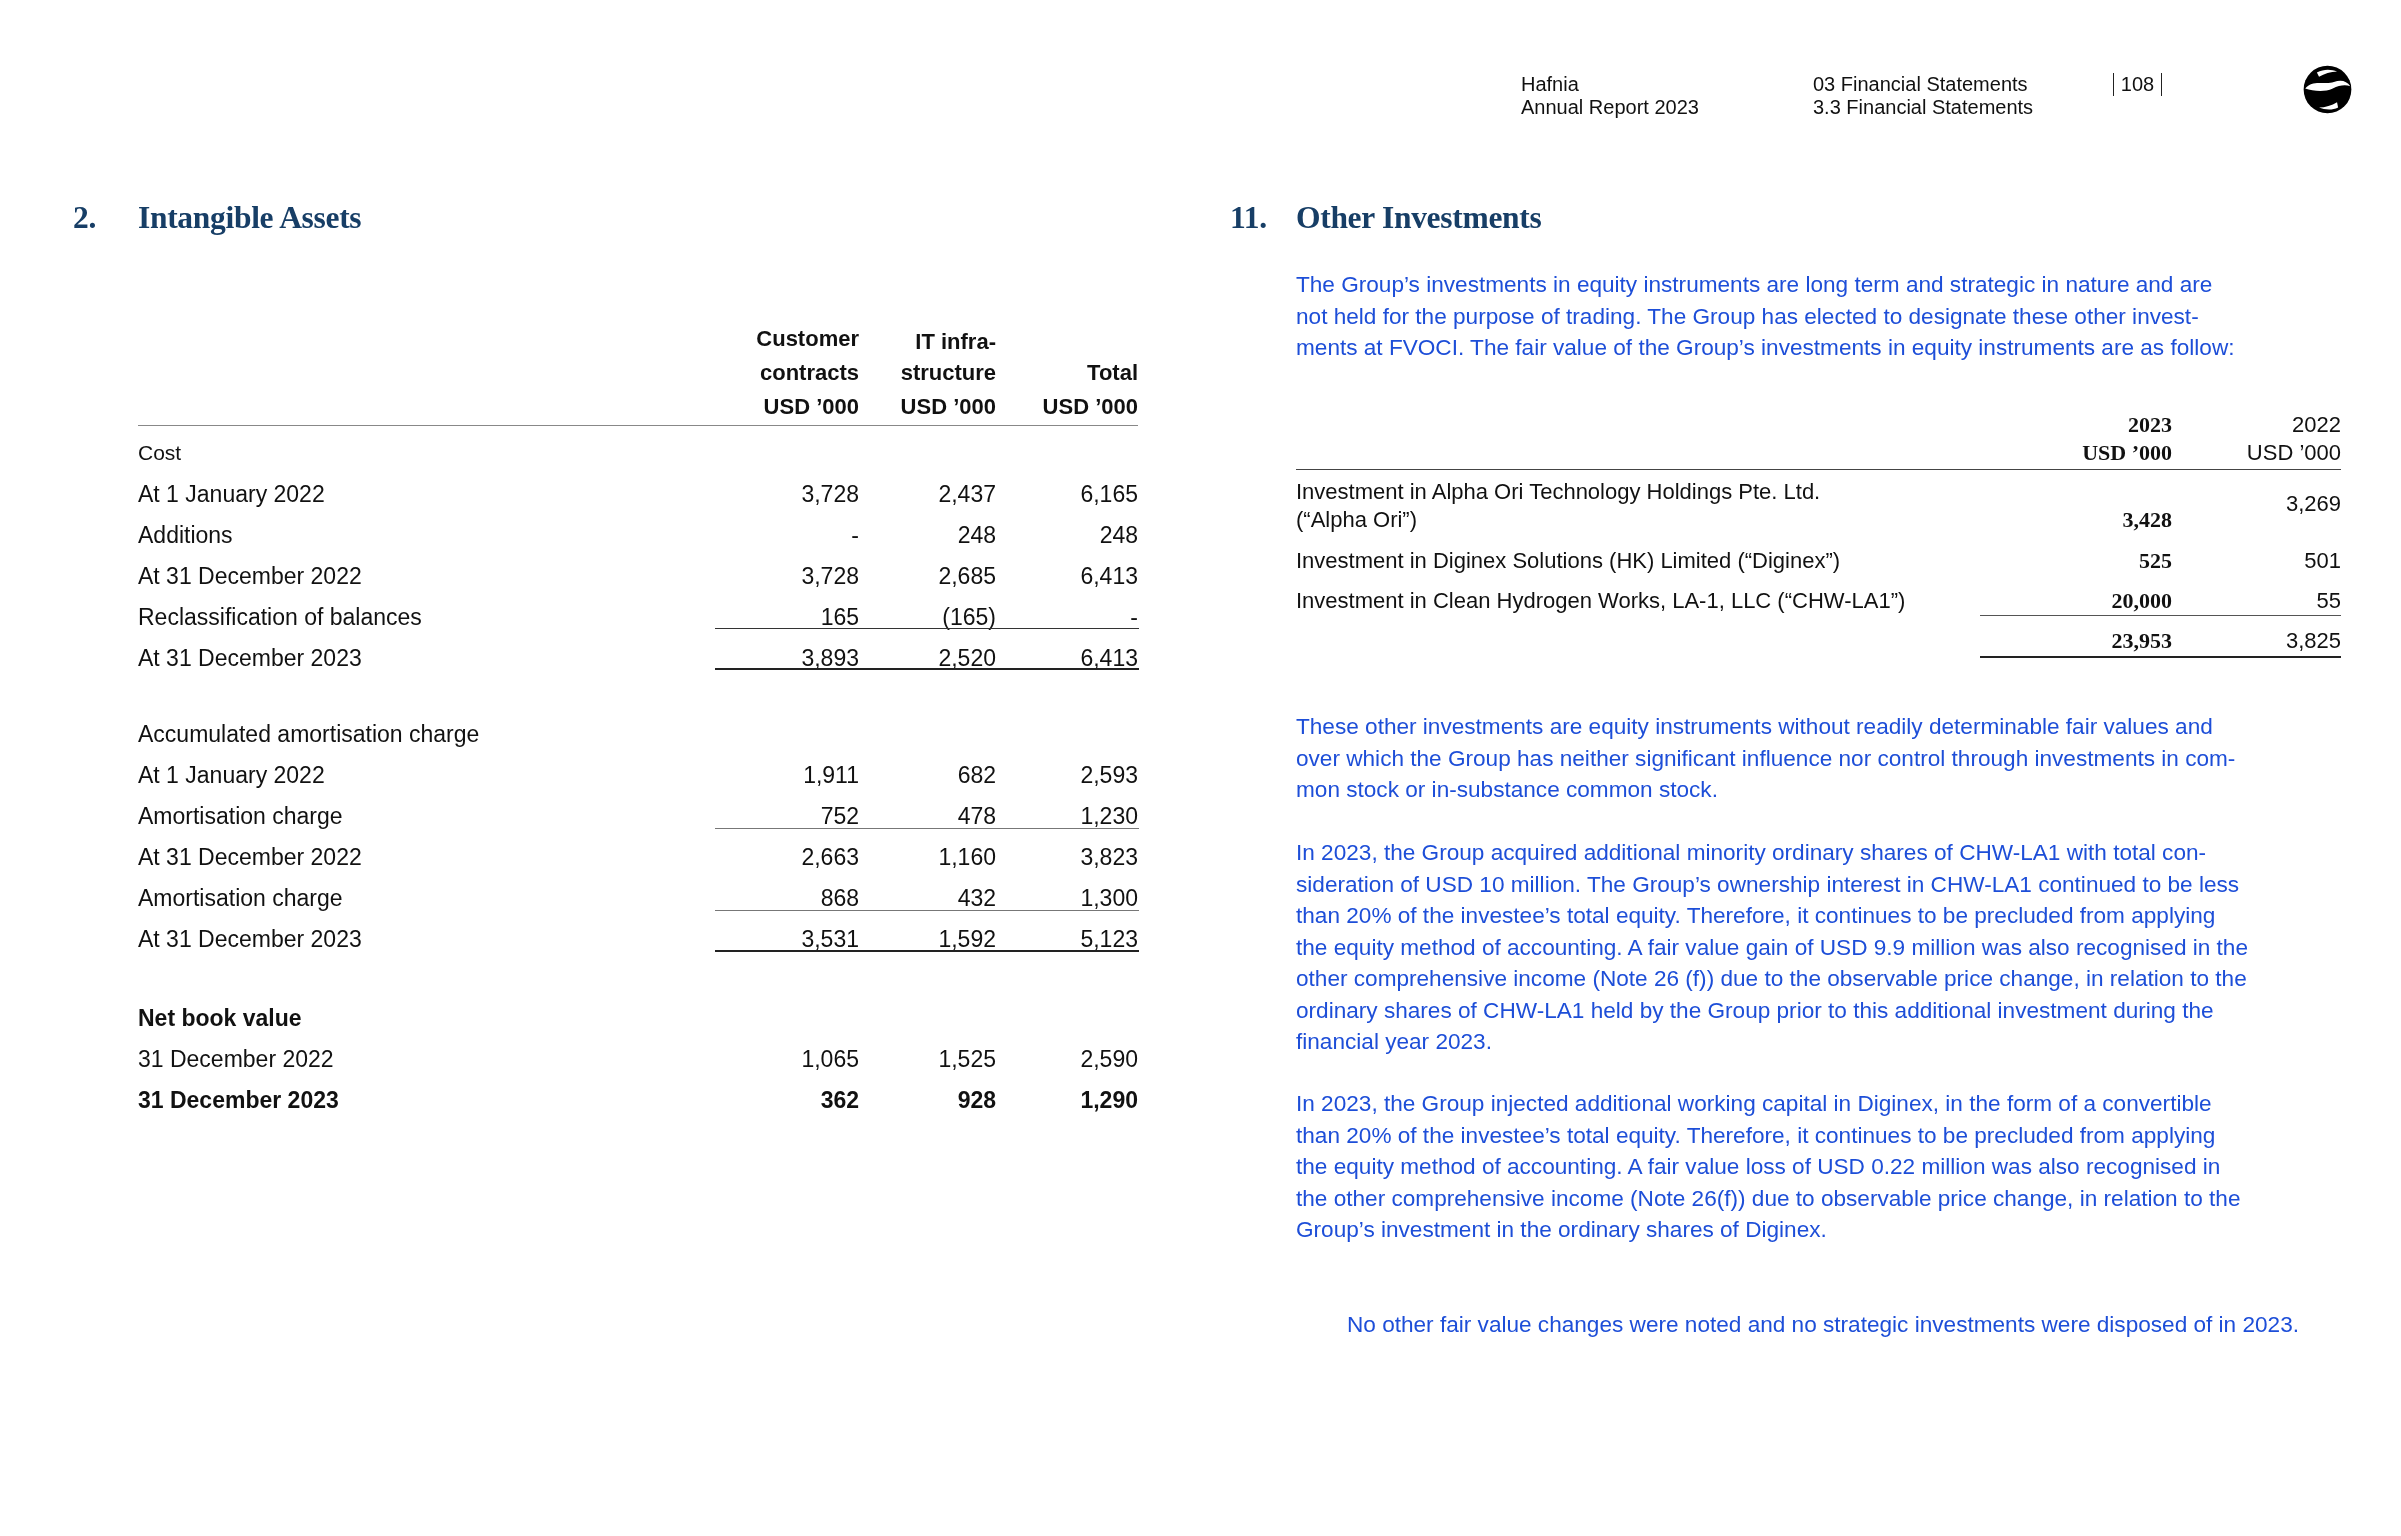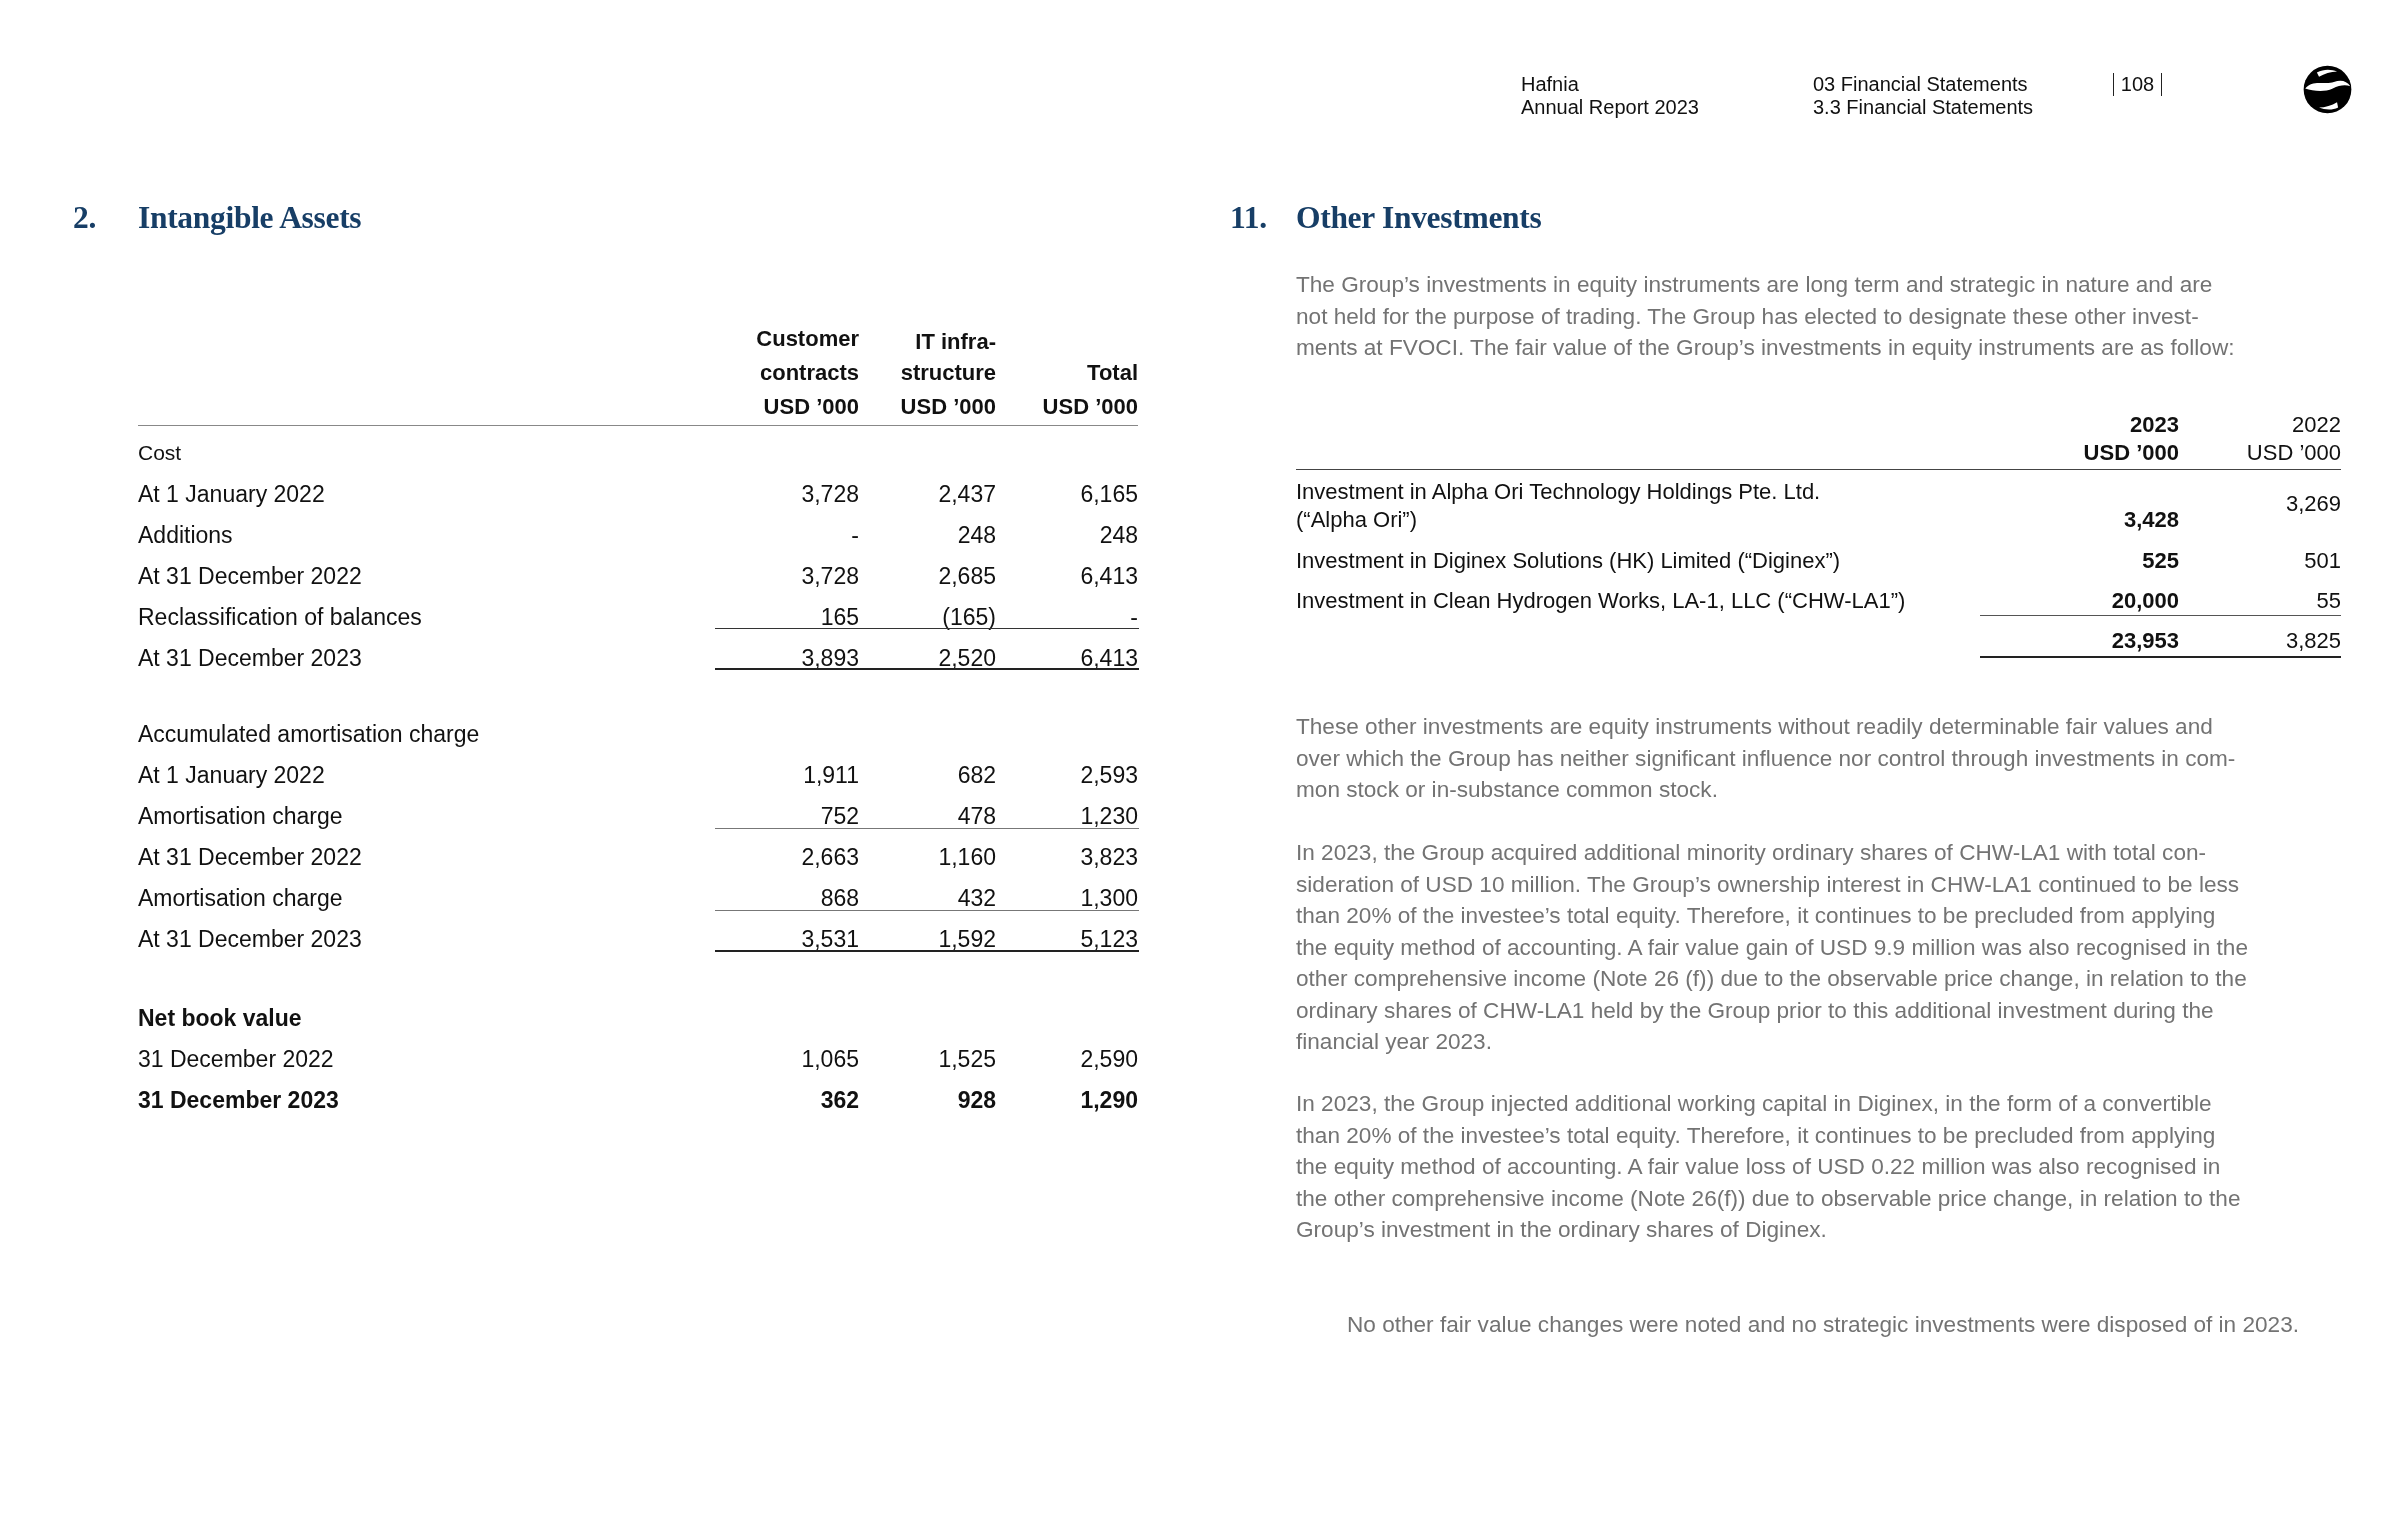--- a/index.html
+++ b/index.html
@@ -23,25 +23,25 @@
   .lrow .lbl { position:absolute; left:0; top:0; }
   .lrow .c { position:absolute; top:0; text-align:right; width:137px; }
   .c1 { right:279px; } .c2 { right:142px; } .c3 { right:0; }
   .bold { font-weight:700; }
   .th { font-size:22px; font-weight:700; line-height:34px; height:34px; }
   .rule-full { position:absolute; left:138px; width:1000px; border-top:1.4px solid #888; }
   .rule-num { position:absolute; left:715px; width:424px; border-top:1.4px solid #333; }
   .rule-dbl { position:absolute; left:715px; width:424px; border-top:2.1px solid #222; }
 
   
-  .para { position:absolute; left:1296px; width:1054px; font-size:22.6px; line-height:31.5px; color:#737373; }
+  .para { position:absolute; left:1296px; width:1054px; font-size:22.6px; line-height:31.5px; color:#1d4ed8; }
   .para span.line { display:block; white-space:nowrap; }
   .rtable-row { position:absolute; left:1296px; width:1045px; font-size:22px; }
   .rtable-row .lbl { position:absolute; left:0; top:0; white-space:nowrap; }
-  .rtable-row .v1 { position:absolute; right:162px; top:0; text-align:right; }
+  .rtable-row .v1 { position:absolute; right:169px; top:0; text-align:right;font-family:Liberation Serif, serif; }
   .rtable-row .v2 { position:absolute; right:0; top:0; text-align:right; }
   .rrule-full { position:absolute; left:1296px; width:1045px; border-top:1.4px solid #444; }
   .rrule-num { position:absolute; left:1980px; width:361px; border-top:1.4px solid #555; }
   .rrule-dbl { position:absolute; left:1980px; width:361px; border-top:2.1px solid #222; }
 </style>
 </head>
 <body>
 
 <div class="abs hdr" style="left:1521px; top:73px;">
   <b>Hafnia</b>

